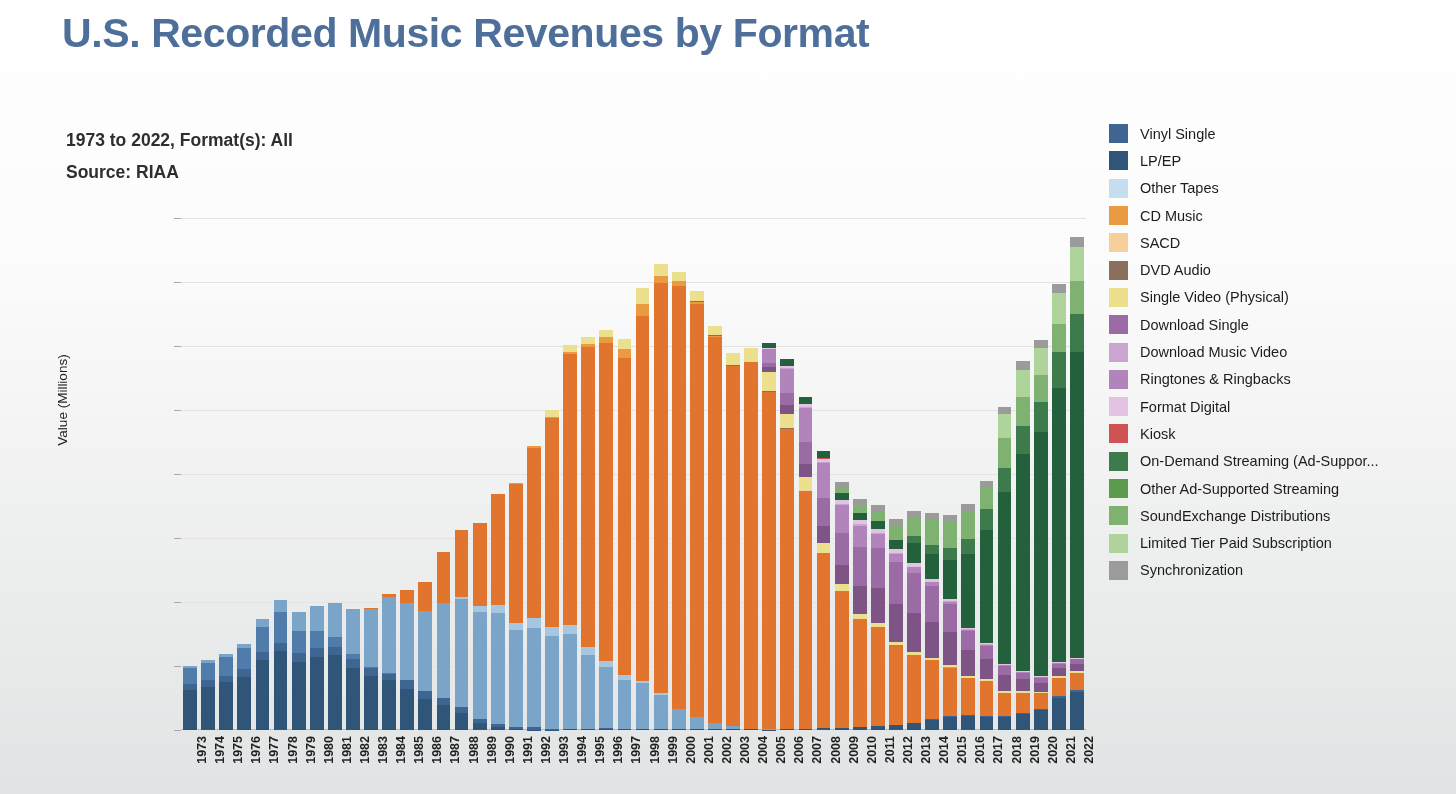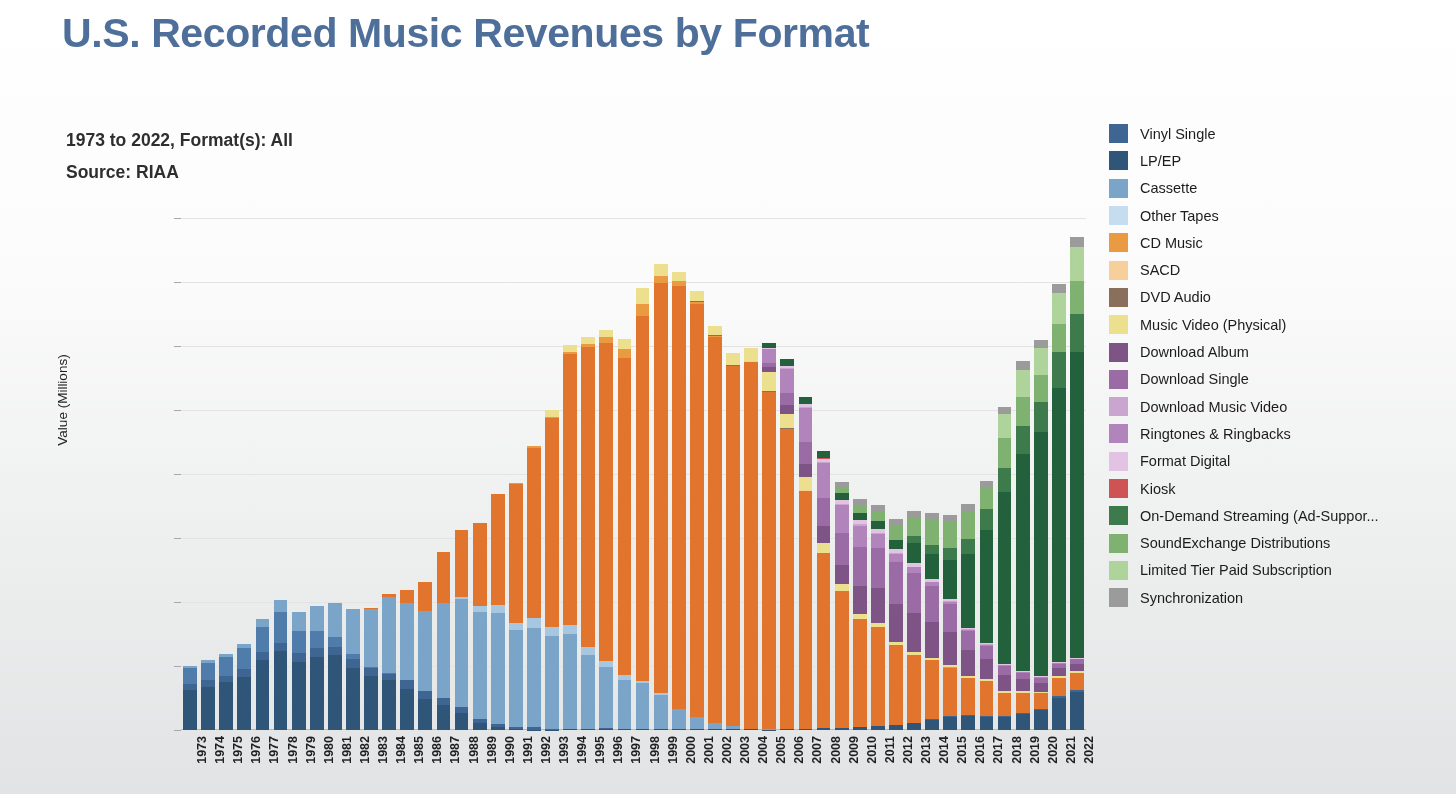--- a/index.html
+++ b/index.html
@@ -685,46 +685,38 @@
 <div id="legend">
     <div class="legend-item">
       <span class="swatch" style="background: rgb(63, 102, 146);"></span>
       <span class="legend-label">Vinyl Single</span>
     </div>
     <div class="legend-item">
       <span class="swatch" style="background: rgb(47, 86, 121);"></span>
       <span class="legend-label">LP/EP</span>
     </div>
     <div class="legend-item">
-      <span class="swatch" style="background: rgb(123, 164, 201);"></span>
-      <span class="legend-label">Cassette</span>
-    </div>
-    <div class="legend-item">
       <span class="swatch" style="background: rgb(198, 221, 239);"></span>
       <span class="legend-label">Other Tapes</span>
     </div>
     <div class="legend-item">
       <span class="swatch" style="background: rgb(234, 154, 64);"></span>
       <span class="legend-label">CD Music</span>
     </div>
     <div class="legend-item">
       <span class="swatch" style="background: rgb(247, 207, 154);"></span>
       <span class="legend-label">SACD</span>
     </div>
     <div class="legend-item">
       <span class="swatch" style="background: rgb(138, 111, 92);"></span>
       <span class="legend-label">DVD Audio</span>
     </div>
     <div class="legend-item">
       <span class="swatch" style="background: rgb(236, 223, 142);"></span>
-      <span class="legend-label">Music Video (Physical)</span>
-    </div>
-    <div class="legend-item">
-      <span class="swatch" style="background: rgb(126, 84, 135);"></span>
-      <span class="legend-label">Download Album</span>
+      <span class="legend-label">Single Video (Physical)</span>
     </div>
     <div class="legend-item">
       <span class="swatch" style="background: rgb(154, 107, 165);"></span>
       <span class="legend-label">Download Single</span>
     </div>
     <div class="legend-item">
       <span class="swatch" style="background: rgb(201, 165, 207);"></span>
       <span class="legend-label">Download Music Video</span>
     </div>
     <div class="legend-item">
@@ -735,20 +727,24 @@
       <span class="swatch" style="background: rgb(226, 195, 228);"></span>
       <span class="legend-label">Format Digital</span>
     </div>
     <div class="legend-item">
       <span class="swatch" style="background: rgb(207, 83, 84);"></span>
       <span class="legend-label">Kiosk</span>
     </div>
     <div class="legend-item">
       <span class="swatch" style="background: rgb(61, 123, 76);"></span>
       <span class="legend-label">On-Demand Streaming (Ad-Suppor...</span>
+    </div>
+    <div class="legend-item">
+      <span class="swatch" style="background: rgb(92, 154, 78);"></span>
+      <span class="legend-label">Other Ad-Supported Streaming</span>
     </div>
     <div class="legend-item">
       <span class="swatch" style="background: rgb(127, 178, 113);"></span>
       <span class="legend-label">SoundExchange Distributions</span>
     </div>
     <div class="legend-item">
       <span class="swatch" style="background: rgb(174, 212, 156);"></span>
       <span class="legend-label">Limited Tier Paid Subscription</span>
     </div>
     <div class="legend-item">

